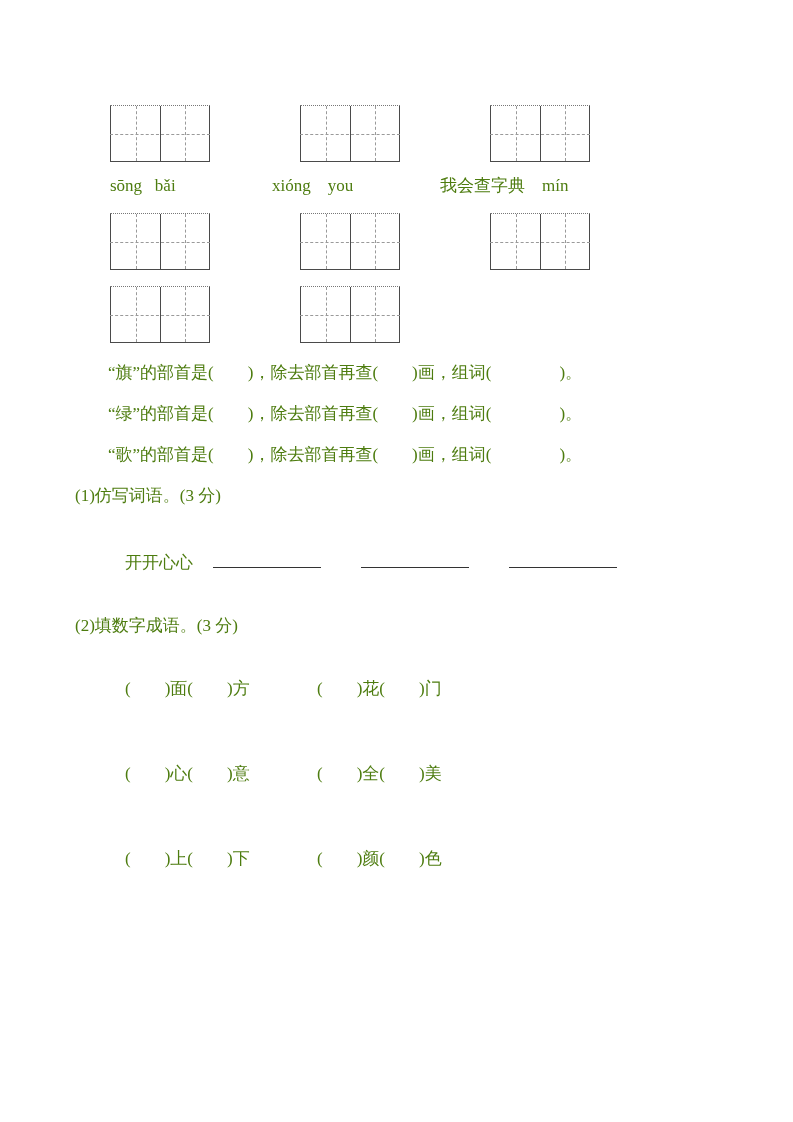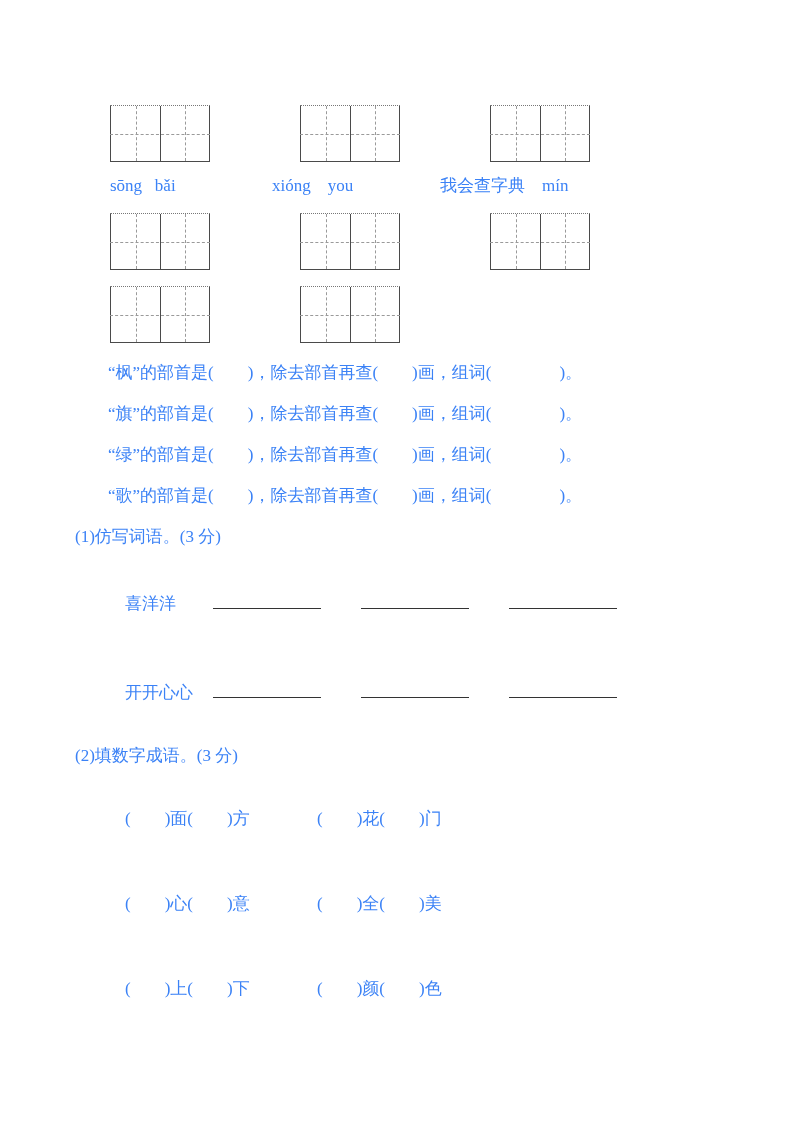--- a/index.html
+++ b/index.html
@@ -1,21 +1,21 @@
 <!DOCTYPE html>
 <html><head>
 <meta charset="utf-8">
 <style>
   html, body { margin: 0; padding: 0; background: #ffffff; }
   .page {
     position: relative;
     width: 793px;
     height: 1122px;
     background: #ffffff;
-    color: #3b82f6;
+    color: #4d7c0f;
     font-family: "Liberation Serif", "DejaVu Serif", serif;
     font-size: 17px;
     overflow: hidden;
   }
 
   
   .grid-row { display: flex; gap: 90px; margin-left: 110px; }
   .grid-row.first { padding-top: 105px; }
   .grid-row.mid { margin-top: 16px; }
   .grid-pair {
@@ -105,30 +105,26 @@
     <div class="grid-pair">
       <div class="gcell"></div>
       <div class="gcell last"></div>
     </div>
     <div class="grid-pair">
       <div class="gcell"></div>
       <div class="gcell last"></div>
     </div>
   </div>
 
-  <div class="q-line ml108">“枫”的部首是(　　)，除去部首再查(　　)画，组词(　　　　)。</div>
   <div class="q-line ml108">“旗”的部首是(　　)，除去部首再查(　　)画，组词(　　　　)。</div>
   <div class="q-line ml108">“绿”的部首是(　　)，除去部首再查(　　)画，组词(　　　　)。</div>
   <div class="q-line ml108">“歌”的部首是(　　)，除去部首再查(　　)画，组词(　　　　)。</div>
 
   <div class="q-line ml75">(1)仿写词语。(3 分)</div>
 
-  <div class="q-line ml108">
-    <span class="copy-word">喜洋洋</span><span class="blank"></span><span class="blank"></span><span class="blank"></span>
-  </div>
   <div class="q-line ml108">
     <span class="copy-word">开开心心</span><span class="blank"></span><span class="blank"></span><span class="blank"></span>
   </div>
 
   <div class="q-line ml75">(2)填数字成语。(3 分)</div>
   <div class="q-line ml108">
     <span class="idiom-col1">(　　)面(　　)方</span><span>(　　)花(　　)门</span>
   </div>
   <div class="q-line ml108">
     <span class="idiom-col1">(　　)心(　　)意</span><span>(　　)全(　　)美</span>

